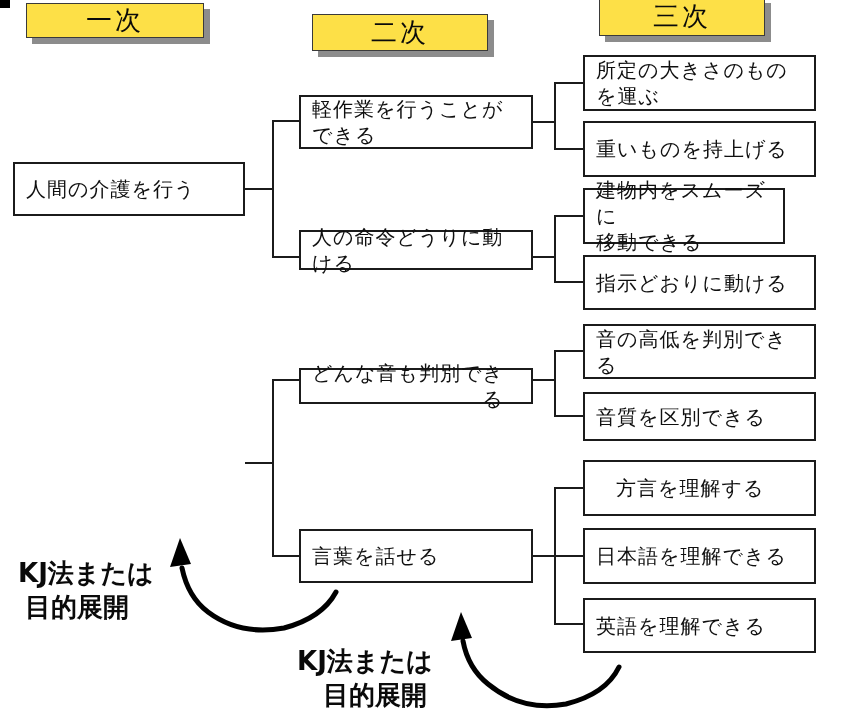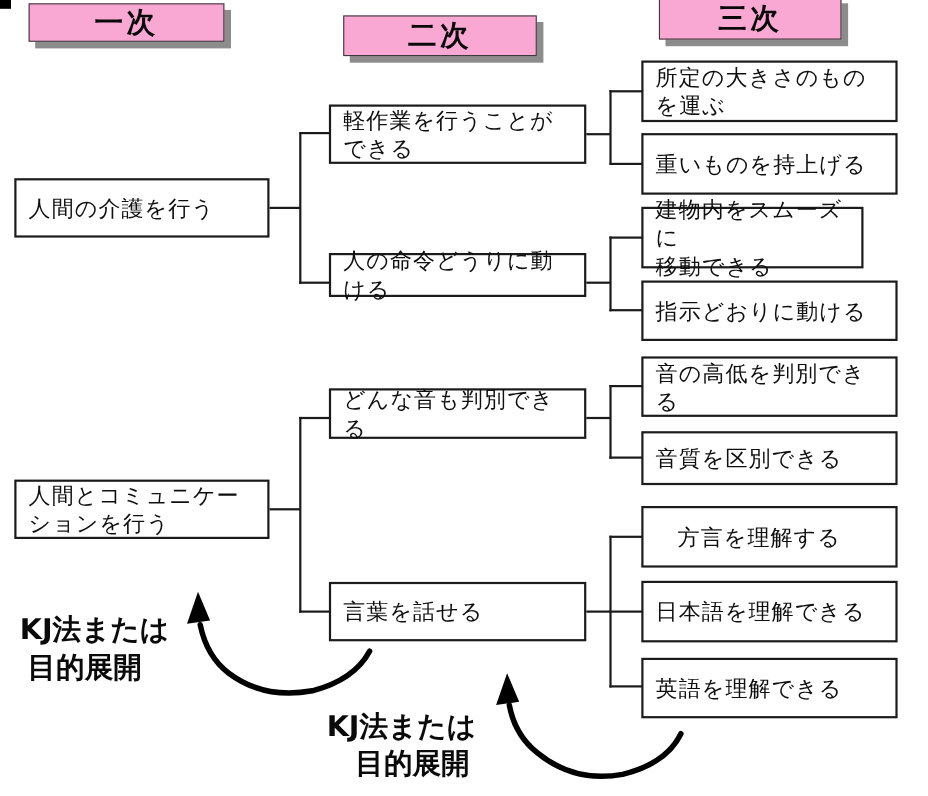--- a/index.html
+++ b/index.html
@@ -3,24 +3,24 @@
 <meta charset="utf-8">
 <style>
   html,body{margin:0;padding:0;}
   body{
     width:844px;height:724px;overflow:hidden;background:#ffffff;
     font-family:"DejaVu Sans","Liberation Sans",sans-serif;
     position:relative;color:#111;
   }
   .canvas{position:absolute;left:0;top:0;width:844px;height:724px;}
   .hdr{
-    position:absolute;background:#f9a8d4;border:1px solid #3a3a3a;
+    position:absolute;background:#fde047;border:1px solid #3a3a3a;
     box-shadow:6px 6px 0 #8c8c8c;
     display:flex;align-items:center;justify-content:center;
-    font-size:26px;font-weight:bold;letter-spacing:3px;color:#0a0a0a;
+    font-size:26px;font-weight:normal;letter-spacing:3px;color:#0a0a0a;
   }
   .node{
     position:absolute;background:#ffffff;border:2px solid #1b1b1b;
     display:flex;align-items:center;
     font-size:20px;line-height:26px;letter-spacing:1px;
     padding-left:11px;box-sizing:border-box;
     white-space:pre-line;color:#0f0f0f;
   }
   .hline,.vline{position:absolute;background:#1b1b1b;}
   .anno{
@@ -35,28 +35,26 @@
 
 <div class="canvas">
 
   <div class="corner"></div>
 
   <div class="hdr" style="left:26px;top:3px;width:176px;height:33px;">一次</div>
   <div class="hdr" style="left:312px;top:2px;width:174px;height:35px;margin-top:12px;">二次</div>
   <div class="hdr" style="left:599px;top:-3px;width:164px;height:37px;">三次</div>
 
   <div class="node" style="left:13px;top:162px;width:232px;height:54px;">人間の介護を行う</div>
-  <div class="node" style="left:13px;top:436px;width:232px;height:54px;">人間とコミュニケー
-ションを行う</div>
 
   <div class="node" style="left:299px;top:95px;width:234px;height:54px;">軽作業を行うことが
 できる</div>
   <div class="node" style="left:299px;top:230px;width:234px;height:40px;">人の命令どうりに動
 ける</div>
-  <div class="node" style="left:299px;top:353px;width:234px;height:46px;">どんな音も判別でき
+  <div class="node" style="left:299px;top:368px;width:234px;height:36px;text-align:right;">どんな音も判別でき
 る</div>
   <div class="node" style="left:299px;top:529px;width:234px;height:54px;">言葉を話せる</div>
 
   <div class="node" style="left:583px;top:55px;width:233px;height:56px;">所定の大きさのもの
 を運ぶ</div>
   <div class="node" style="left:583px;top:121px;width:233px;height:56px;">重いものを持上げる</div>
   <div class="node" style="left:583px;top:188px;width:202px;height:56px;">建物内をスムーズに
 移動できる</div>
   <div class="node" style="left:583px;top:255px;width:233px;height:55px;">指示どおりに動ける</div>
   <div class="node" style="left:583px;top:324px;width:233px;height:55px;">音の高低を判別でき

